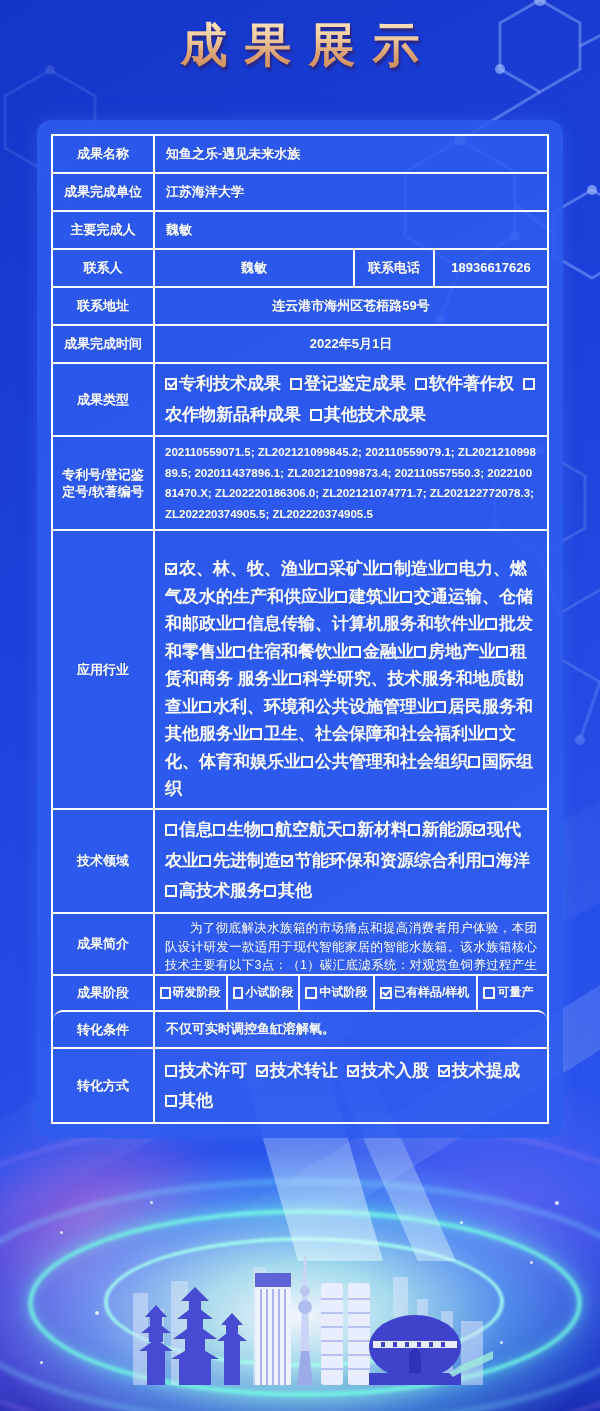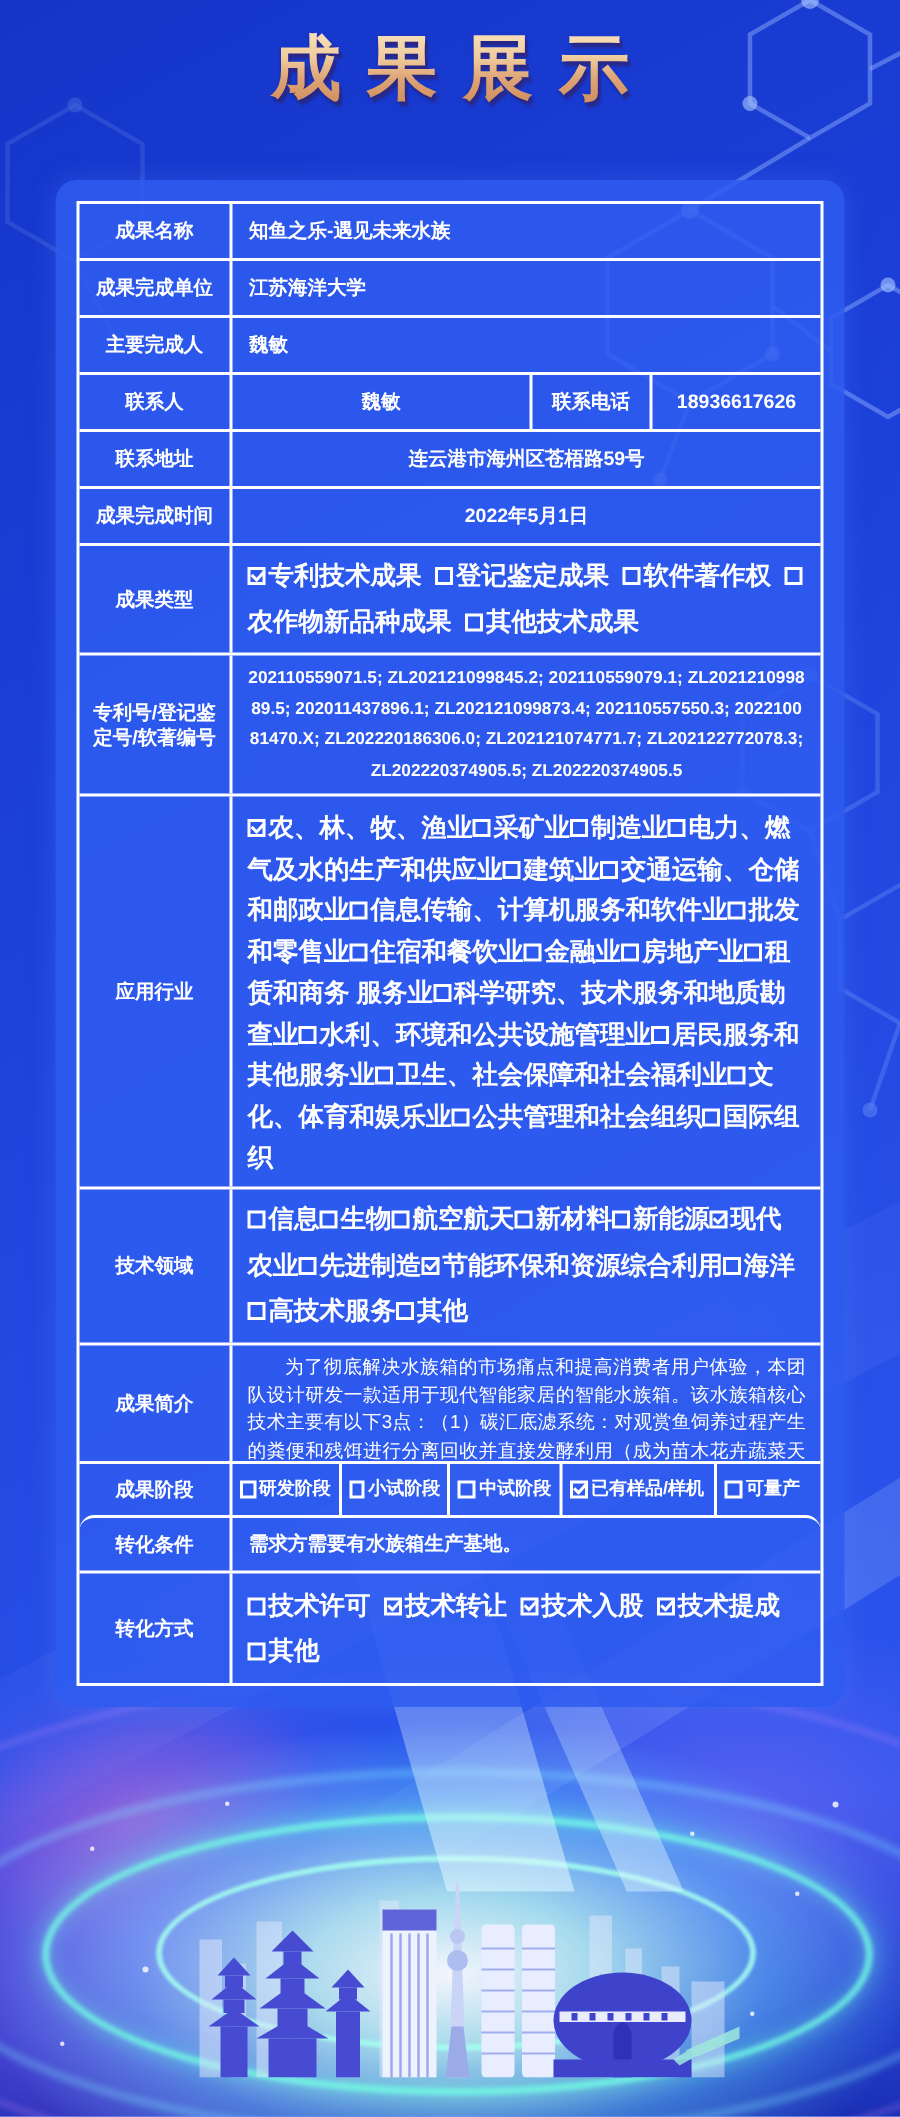--- a/index.html
+++ b/index.html
@@ -44,23 +44,23 @@
   .cell-ph{flex:0 0 114px;width:114px;}
   .r-type{min-height:57px;}
   .r-pat{min-height:92px;}
   .r-ind{min-height:124px;}
   .r-tech{min-height:58px;}
   .r-intro{flex:1 1 0;min-height:0;}
   .r-stage{min-height:34px;}
   .r-cond{min-height:35px;border-radius:10px;}
   .r-meth{min-height:35px;}
   .r-val{min-height:36px;}
-  .patents{font-size:11.5px;line-height:1.78;font-weight:600;padding-top:6px;text-align:center;}
+  .patents{font-size:11.5px;line-height:1.78;font-weight:600;padding-top:6px;}
   .checklist{line-height:1.8;font-size:17px;}
-  .checklist.dense{line-height:1.62;padding-top:7px;}
+  .checklist.dense{line-height:1.62;padding-top:24px;}
   .gap .cl-item{margin-right:9px;}
   .cl-item{display:inline;}
   .cb{display:inline-block;width:12px;height:12px;border:2px solid #fff;box-sizing:border-box;
     position:relative;margin-right:2px;vertical-align:-1px;}
   .cb.checked::before{content:"";position:absolute;left:0px;top:4px;width:5px;height:2px;
     background:#fff;transform:rotate(45deg);}
   .cb.checked::after{content:"";position:absolute;left:2px;top:2.5px;width:9px;height:2px;
     background:#fff;transform:rotate(-48deg);}
   .intro-cell{overflow:hidden;padding:6px 12px;}
   .intro-p{margin:0;font-size:12.5px;font-weight:400;line-height:1.5;text-align:justify;text-indent:2em;}
@@ -241,21 +241,21 @@
           </div>
           <div class="stage-cell">
             <span class="cb"></span>
             <span>可量产</span>
           </div>
         </div>
     </div>
 
     <div class="row r-cond">
       <div class="lbl">转化条件</div>
-      <div class="val">需求方需要有水族箱生产基地。</div>
+      <div class="val">不仅可实时调控鱼缸溶解氧。</div>
     </div>
 
     <div class="row r-meth">
       <div class="lbl">转化方式</div>
       <div class="val block checklist gap" style="padding-top:7px;"><span class="cl-item"><span class="cb"></span><span>技术许可</span></span><span class="cl-item"><span class="cb checked"></span><span>技术转让</span></span><span class="cl-item"><span class="cb checked"></span><span>技术入股</span></span><span class="cl-item"><span class="cb checked"></span><span>技术提成</span></span><span class="cl-item"><span class="cb"></span><span>其他</span></span></div>
     </div>
 
 
   </div>
 </div>

